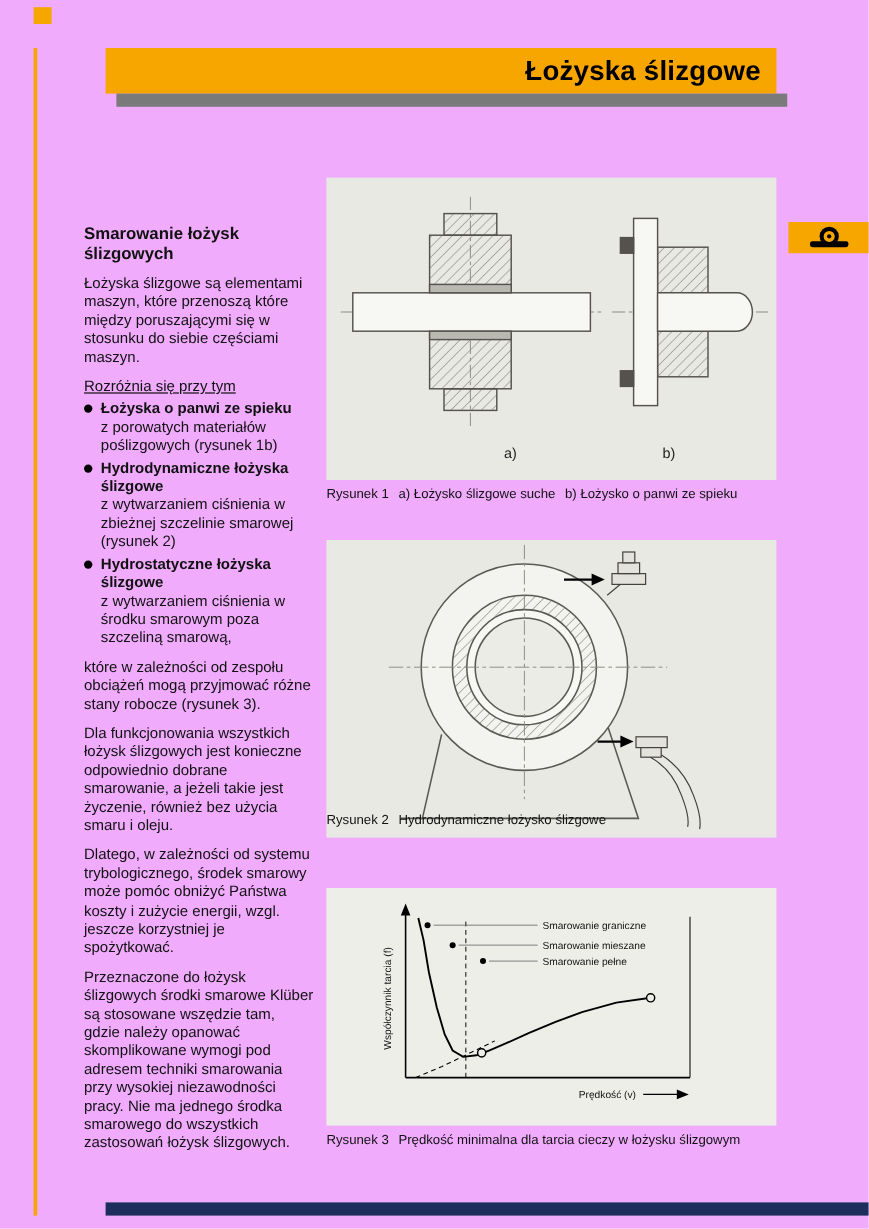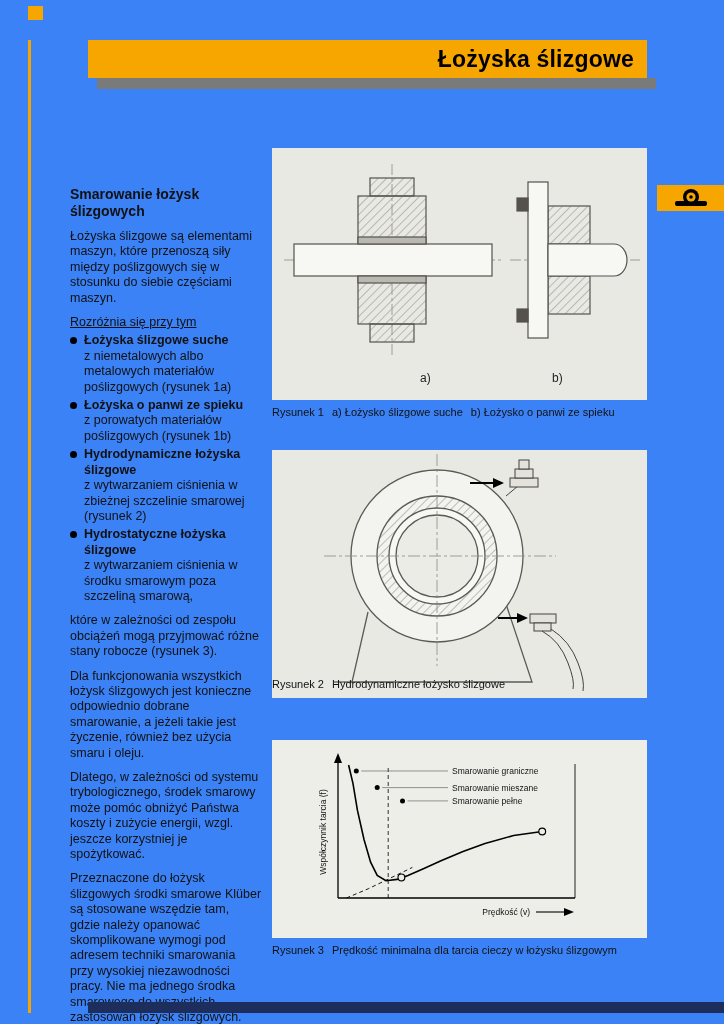--- a/index.html
+++ b/index.html
@@ -1,18 +1,18 @@
 <!DOCTYPE html>
 <html style="--accent: #f7a600; --footer: #1d2d5c;"><head>
 <meta charset="utf-8">
 <style>
   * { margin:0; padding:0; box-sizing:border-box; }
   html,body { background:#ffffff; }
   body { font-family:"Liberation Sans","DejaVu Sans",sans-serif; color:#111; }
-  .page { position:relative; width:724px; height:1024px; background:#3b82f6; overflow:hidden; }
+  .page { position:relative; width:724px; height:1024px; background:#f0abfc; overflow:hidden; }
 
   .corner-square { position:absolute; left:28px; top:6px; width:15px; height:14px;
                    background:var(--accent,#f7a600); }
   .left-rule { position:absolute; left:28px; top:40px; width:3px; height:973px;
                background:var(--accent,#f7a600); }
   .header-bar { position:absolute; left:88px; top:40px; width:559px; height:38px;
                 background:var(--accent,#f7a600); display:flex; align-items:center;
                 justify-content:flex-end; padding-right:13px; }
   .header-title { font-size:23px; font-weight:bold; color:#000; letter-spacing:0.2px; }
   .header-shadow { position:absolute; left:97px; top:78px; width:559px; height:11px; background:#7a7a7a; }
@@ -59,28 +59,23 @@
     <svg width="36" height="20" viewBox="0 0 36 20">
       <rect x="2" y="13" width="32" height="5" rx="2" fill="#000"></rect>
       <circle cx="18" cy="9" r="8" fill="#000"></circle>
       <circle cx="18" cy="9" r="4.6" style="fill:var(--accent,#f7a600)"></circle>
       <circle cx="18" cy="9" r="1.8" fill="#000"></circle>
     </svg>
   </div>
 
   <div class="text-col">
     <h2 class="article-heading">Smarowanie łożysk ślizgowych</h2>
-    <p>Łożyska ślizgowe są elementami maszyn, które przenoszą siły między poślizgowych się w stosunku do siebie częściami maszyn.</p>
+    <p>Łożyska ślizgowe są elementami maszyn, które przenoszą które między poruszającymi się w stosunku do siebie częściami maszyn.</p>
     <p class="tight">Rozróżnia się przy tym</p>
     <ul class="bullet-list">
-      <li>
-        <span class="bullet-dot"></span>
-        <span class="li-body"><b>Łożyska ślizgowe suche</b><br>
-        <span>z niemetalowych albo metalowych materiałów poślizgowych (rysunek 1a)</span></span>
-      </li>
       <li>
         <span class="bullet-dot"></span>
         <span class="li-body"><b>Łożyska o panwi ze spieku</b><br>
         <span>z porowatych materiałów poślizgowych (rysunek 1b)</span></span>
       </li>
       <li>
         <span class="bullet-dot"></span>
         <span class="li-body"><b>Hydrodynamiczne łożyska ślizgowe</b><br>
         <span>z wytwarzaniem ciśnienia w zbieżnej szczelinie smarowej (rysunek 2)</span></span>
       </li>

